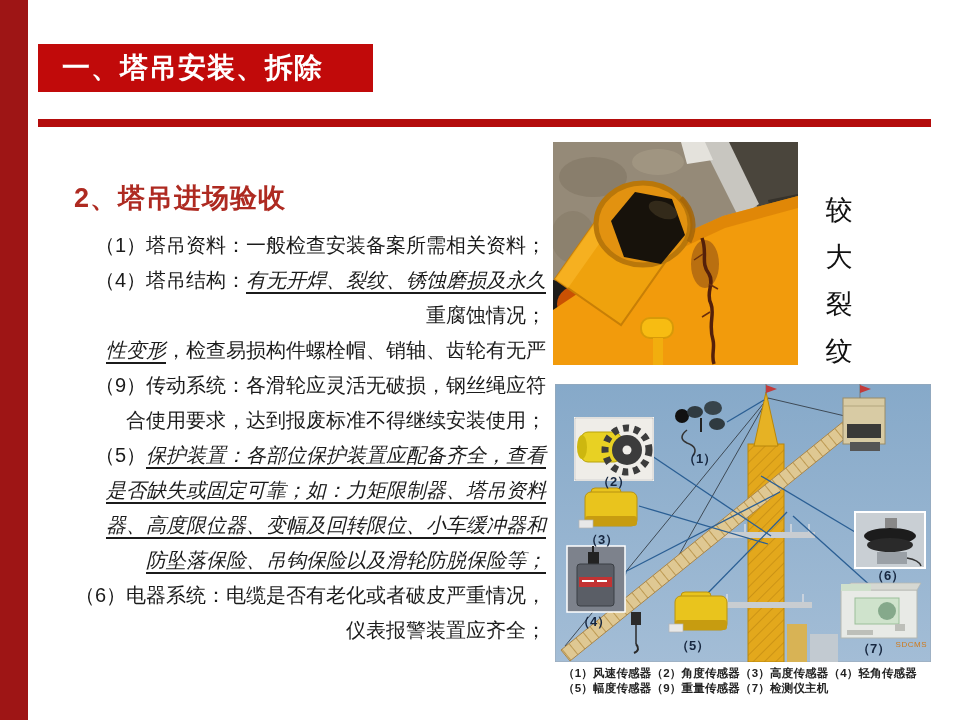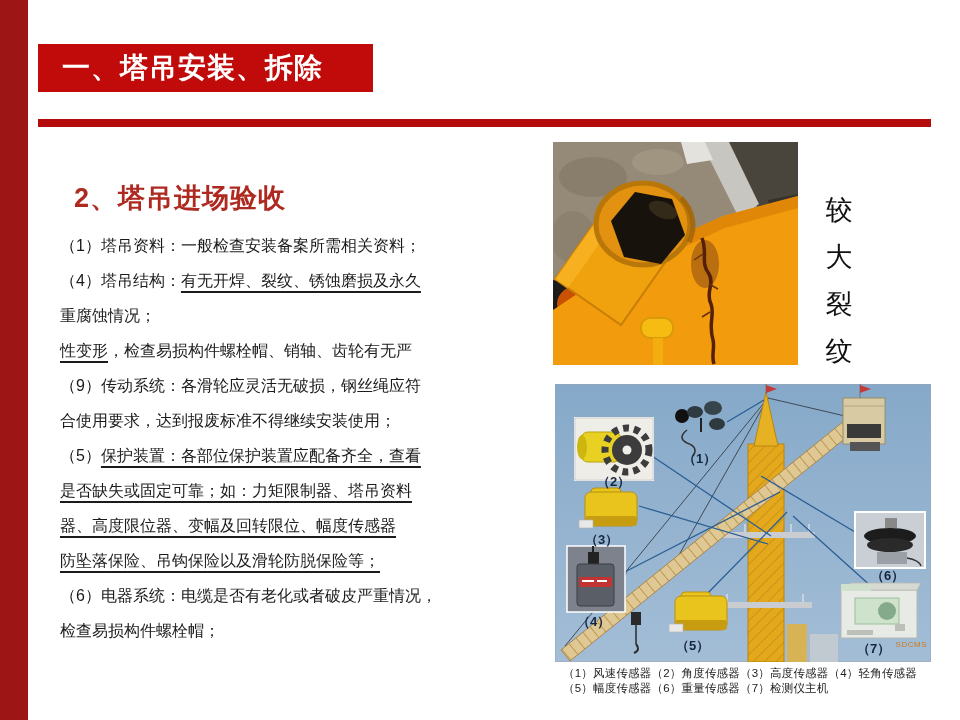--- a/index.html
+++ b/index.html
@@ -12,35 +12,35 @@
     position:absolute;left:38px;top:44px;width:335px;height:48px;background:#C10A0A;
     color:#fff;font-size:28px;font-weight:bold;line-height:48px;padding-left:24px;
     box-sizing:border-box;letter-spacing:1px;white-space:nowrap;
   }
   .divider{position:absolute;left:38px;top:119px;width:893px;height:8px;background:#B40C0C;}
   .heading{
     position:absolute;left:74px;top:164px;color:#AE2A21;font-size:27px;font-weight:bold;
     letter-spacing:1px;white-space:nowrap;margin-top:16px;
   }
   .body-text{position:absolute;left:60px;top:228px;width:486px;color:#1b1b1b;}
-  .body-text .line{height:35px;line-height:35px;font-size:16px;white-space:nowrap;}
-  .body-text .u{text-decoration:underline;text-decoration-thickness:1.5px;text-underline-offset:5px;}
+  .body-text .line{height:35px;line-height:35px;font-size:20px;white-space:nowrap;text-align:right;}
+  .body-text .u{text-decoration:underline;text-decoration-thickness:1.5px;text-underline-offset:5px;font-style:italic;}
   .crack-photo{position:absolute;left:553px;top:142px;width:245px;height:223px;}
   .vertical-caption{
     position:absolute;left:822px;top:192px;width:34px;display:flex;flex-direction:column;
     gap:11px;font-family:"Liberation Serif",serif;font-size:27px;color:#111;text-align:center;
   }
   .crane-diagram{position:absolute;left:555px;top:384px;width:376px;height:278px;}
   .crane-diagram svg{position:absolute;left:0;top:0;}
   .callout-layer{position:absolute;left:0;top:0;width:100%;height:100%;}
   .callout{position:absolute;font-size:13px;font-weight:700;color:#16263f;white-space:nowrap;}
   .watermark{position:absolute;right:4px;bottom:13px;font-size:8px;color:#cf7a1b;letter-spacing:.5px;}
   .diagram-caption{
     position:absolute;left:563px;top:666px;width:370px;font-size:11.5px;line-height:14.5px;
-    color:#222;font-weight:400;letter-spacing:.2px;
+    color:#222;font-weight:700;letter-spacing:.2px;
   }
 </style>
 </head>
 <body>
 
 <div class="slide">
 
   <div class="leftbar"></div>
 
   <div class="banner">
@@ -53,24 +53,24 @@
 
   <div class="body-text">
       <div class="line"><span>（1）塔吊资料：一般检查安装备案所需相关资料；</span></div>
       <div class="line"><span>（4）塔吊结构：</span><span class="u">有无开焊、裂纹、锈蚀磨损及永久</span></div>
       <div class="line"><span>重腐蚀情况；</span></div>
       <div class="line"><span class="u">性变形</span><span>，检查易损构件螺栓帽、销轴、齿轮有无严</span></div>
       <div class="line"><span>（9）传动系统：各滑轮应灵活无破损，钢丝绳应符</span></div>
       <div class="line"><span>合使用要求，达到报废标准不得继续安装使用；</span></div>
       <div class="line"><span>（5）</span><span class="u">保护装置：各部位保护装置应配备齐全，查看</span></div>
       <div class="line"><span class="u">是否缺失或固定可靠；如：力矩限制器、塔吊资料</span></div>
-      <div class="line"><span class="u">器、高度限位器、变幅及回转限位、幅度传感器</span></div>
+      <div class="line"><span class="u">器、高度限位器、变幅及回转限位、小车缓冲器和</span></div>
       <div class="line"><span class="u">防坠落保险、吊钩保险以及滑轮防脱保险等；</span></div>
       <div class="line"><span>（6）电器系统：电缆是否有老化或者破皮严重情况，</span></div>
-      <div class="line"><span>检查易损构件螺栓帽；</span></div>
+      <div class="line"><span>仪表报警装置应齐全；</span></div>
     </div>
 
   <div class="crack-photo">
     <svg width="245" height="223" viewBox="0 0 245 223">
 
       <rect x="0" y="0" width="245" height="223" fill="#958A78"></rect>
       <ellipse cx="40" cy="35" rx="34" ry="20" fill="#7E7260" opacity="0.5"></ellipse>
       <ellipse cx="105" cy="20" rx="26" ry="13" fill="#A99D87" opacity="0.6"></ellipse>
       <ellipse cx="20" cy="95" rx="22" ry="26" fill="#847863" opacity="0.5"></ellipse>
 
@@ -249,16 +249,16 @@
         <div class="callout" style="left: 22px; top: 229px;">（4）</div>
         <div class="callout" style="left: 121px; top: 253px;">（5）</div>
         <div class="callout" style="left: 316px; top: 183px;">（6）</div>
         <div class="callout" style="left: 302px; top: 256px;">（7）</div>
       </div>
     <div class="watermark">SDCMS</div>
   </div>
 
   <div class="diagram-caption">
     <div>（1）风速传感器（2）角度传感器（3）高度传感器（4）轻角传感器</div>
-    <div>（5）幅度传感器（6）重量传感器（7）检测仪主机</div>
+    <div>（5）幅度传感器（9）重量传感器（7）检测仪主机</div>
   </div>
 
 </div>
 
 </body></html>

